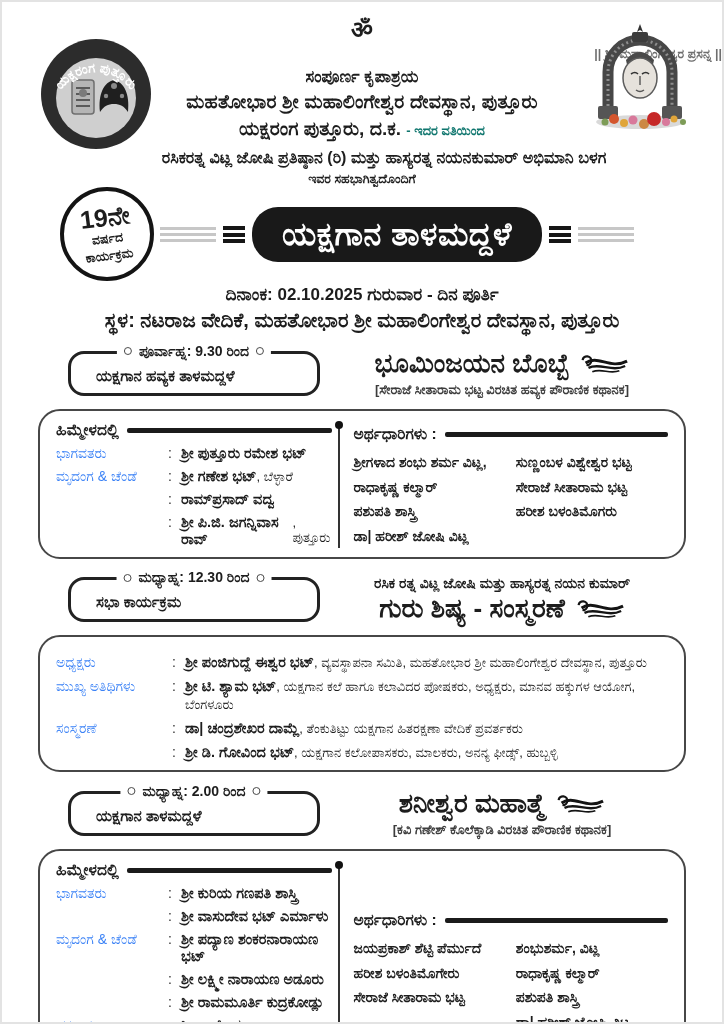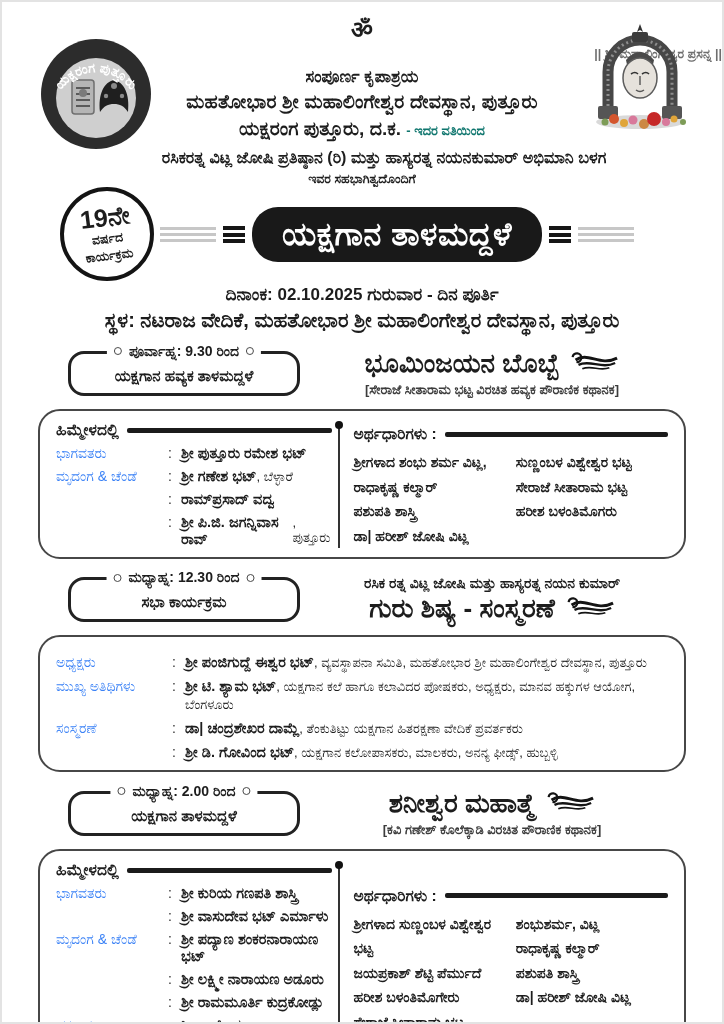--- a/index.html
+++ b/index.html
@@ -41,31 +41,31 @@
   .bars3 { width:22px; height:17px;
     background:linear-gradient(to bottom,#161616 0 4px,transparent 4px 6.5px,#161616 6.5px 10.5px,transparent 10.5px 13px,#161616 13px 17px); }
   .title-pill { background:#191919; color:#fff; font-size:32px; font-weight:bold;
     padding:9px 30px; border-radius:26px; letter-spacing:.5px; }
 
   .date-line { font-size:17px; font-weight:bold; margin-top:12px; }
   .venue-line { font-size:20px; font-weight:700; margin-top:4px; }
 
   
   .session-head { display:flex; align-items:center; padding:0 38px; margin-top:16px; }
-  .time-box { width:232px; flex-shrink:0; margin-left:28px; position:relative;
-    border:3px solid #222; border-radius:16px; text-align:center; padding:13px 8px 8px; }
+  .time-box { width:252px; flex-shrink:0; margin-left:28px; position:relative;
+    border:3px solid #222; border-radius:16px; text-align:left; padding:13px 25px 8px; }
   .time-label { position:absolute; top:-11px; left:50%; transform:translateX(-50%);
     background:#fff; padding:0 7px; font-size:14px; font-weight:bold; white-space:nowrap;
     display:flex; align-items:center; gap:7px; }
   .time-label::before, .time-label::after { content:""; width:6px; height:6px;
     border:1.5px solid #4a4a4a; border-radius:50%; background:#fff; }
   .time-type { font-size:15px; font-weight:bold; }
   .session-titles { flex:1; text-align:center; }
   .session-pre { font-size:14px; font-weight:bold; margin-bottom:1px; }
-  .session-title { font-size:26px; font-weight:bold; display:flex; align-items:flex-start; justify-content:center; gap:4px; }
+  .session-title { font-size:26px; font-weight:bold; display:flex; align-items:center; justify-content:center; gap:4px; }
   .session-sub { font-size:13px; font-weight:bold; color:#3c3c3c; margin-top:3px; }
 
   .detail-box { border:2px solid #474747; border-radius:22px; margin:11px 36px 0; padding:10px 16px 9px;align-items:flex-end; }
   .two-col { display:flex; }
   .col-left { width:46%; padding-right:6px; }
   .col-right { flex:1; padding-left:14px; }
   .vdivider { width:2px; background:#333; position:relative; align-self:stretch; margin-top:4px; }
   .vdivider::before { content:""; position:absolute; top:-4px; left:50%; transform:translateX(-50%);
     width:8px; height:8px; background:#111; border-radius:50%; }
   .col-head { display:flex; align-items:center; gap:8px; font-size:15.5px; font-weight:bold; }
@@ -336,21 +336,20 @@
           </div>
       </div>
       <div class="vdivider"></div>
       <div class="col-right">
         <div class="col-head">
             <span>ಅರ್ಥಧಾರಿಗಳು :</span>
             <span class="bar"></span>
           </div>
         <div class="artha-grid">
           <div class="artha-col">
-            <div class="artha-name">ಶ್ರೀಗಳಾದ ಸುಣ್ಣಂಬಳ ವಿಶ್ವೇಶ್ವರ ಭಟ್ಟ</div>
             <div class="artha-name">ಜಯಪ್ರಕಾಶ್ ಶೆಟ್ಟಿ ಪೆರ್ಮುದೆ</div>
             <div class="artha-name">ಹರೀಶ ಬಳಂತಿಮೊಗೇರು</div>
             <div class="artha-name">ಸೇರಾಜೆ ಸೀತಾರಾಮ ಭಟ್ಟ</div>
           </div>
           <div class="artha-col">
             <div class="artha-name">ಶಂಭುಶರ್ಮ, ವಿಟ್ಲ</div>
             <div class="artha-name">ರಾಧಾಕೃಷ್ಣ ಕಲ್ಮಾರ್</div>
             <div class="artha-name">ಪಶುಪತಿ ಶಾಸ್ತ್ರಿ</div>
             <div class="artha-name">ಡಾ| ಹರೀಶ್ ಜೋಷಿ ವಿಟ್ಲ</div>
           </div>

